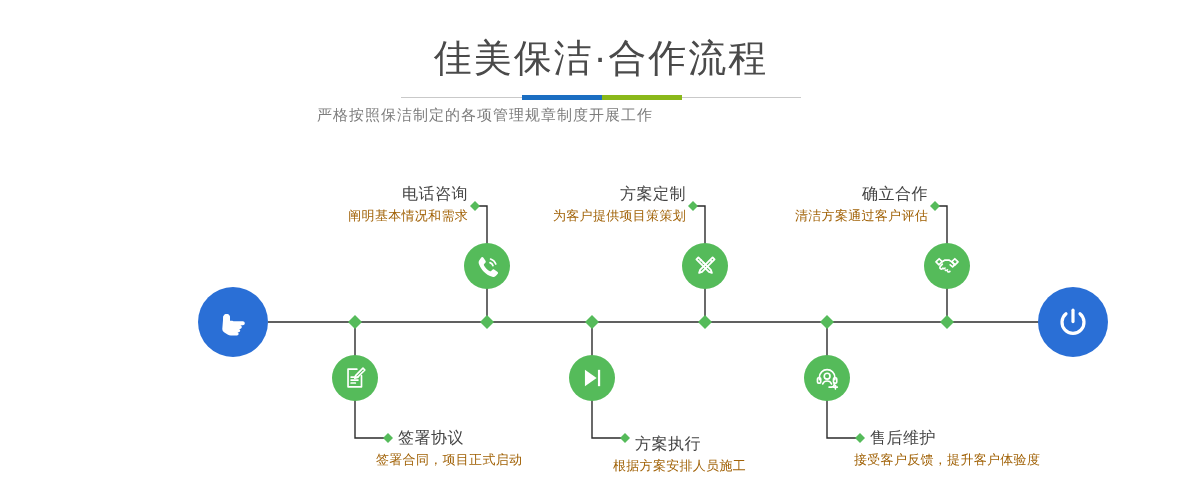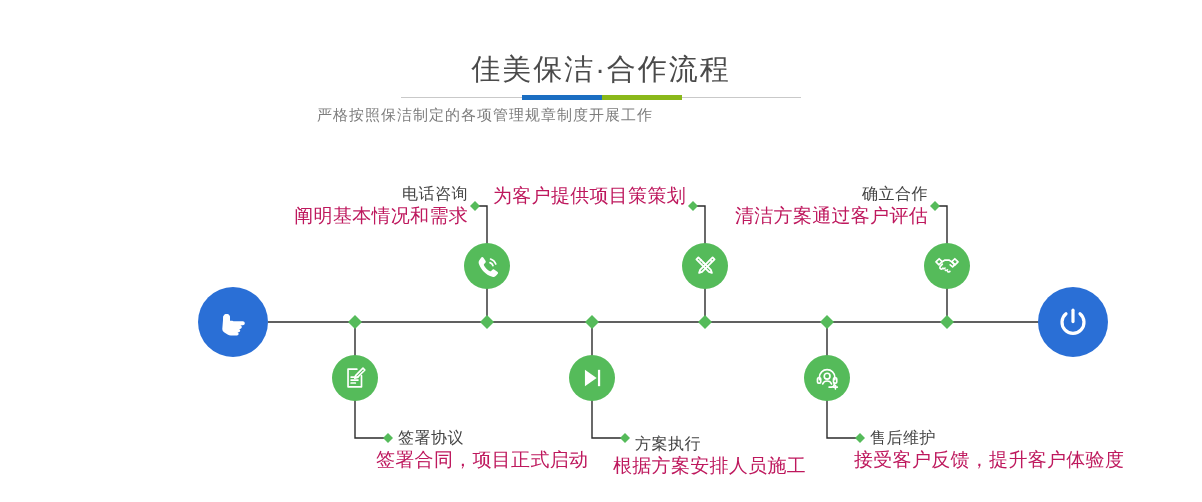--- a/index.html
+++ b/index.html
@@ -22,22 +22,22 @@
   
   .header {
     position: absolute;
     left: 0;
     top: 0;
     width: 1202px;
     text-align: center;
   }
   .page-title {
     margin: 0;
-    padding-top: 52px;
-    font-size: 29px;
+    padding-top: 36px;
+    font-size: 38px;
     font-weight: 400;
     letter-spacing: 2px;
     color: #4a4a4a;
     line-height: 1.18;
     font-family: "Liberation Sans", "DejaVu Sans", sans-serif;
   }
   .divider {
     position: absolute;
     left: 401px;
     top: 95px;
@@ -122,22 +122,22 @@
   }
   .label-block.right-align { text-align: right; }
   .label-block.left-align  { text-align: left; }
   .label-title {
     font-size: 16px;
     color: #444444;
     line-height: 20px;
     letter-spacing: 0.5px;
   }
   .label-desc {
-    font-size: 19px;
-    color: #be185d;
+    font-size: 13px;
+    color: #a16207;
     line-height: 20px;
     margin-top: 2px;
     letter-spacing: 0.3px;
   }
 </style>
 </head>
 <body>
 
 <div id="root">
 
@@ -298,20 +298,21 @@
         </svg>
       </span>
     </div>
 
     <div class="label-block right-align" style="left:150px; top:34px; width:272px;">
       <div class="label-title">电话咨询</div>
       <div class="label-desc">阐明基本情况和需求</div>
     </div>
 
     <div class="label-block right-align" style="left:368px; top:34px; width:272px;">
+      <div class="label-title">方案定制</div>
       <div class="label-desc">为客户提供项目策策划</div>
     </div>
 
     <div class="label-block right-align" style="left:610px; top:34px; width:272px;">
       <div class="label-title">确立合作</div>
       <div class="label-desc">清洁方案通过客户评估</div>
     </div>
 
     <div class="label-block left-align" style="left:352px; top:278px; width:300px;">
       <div class="label-title">签署协议</div>

